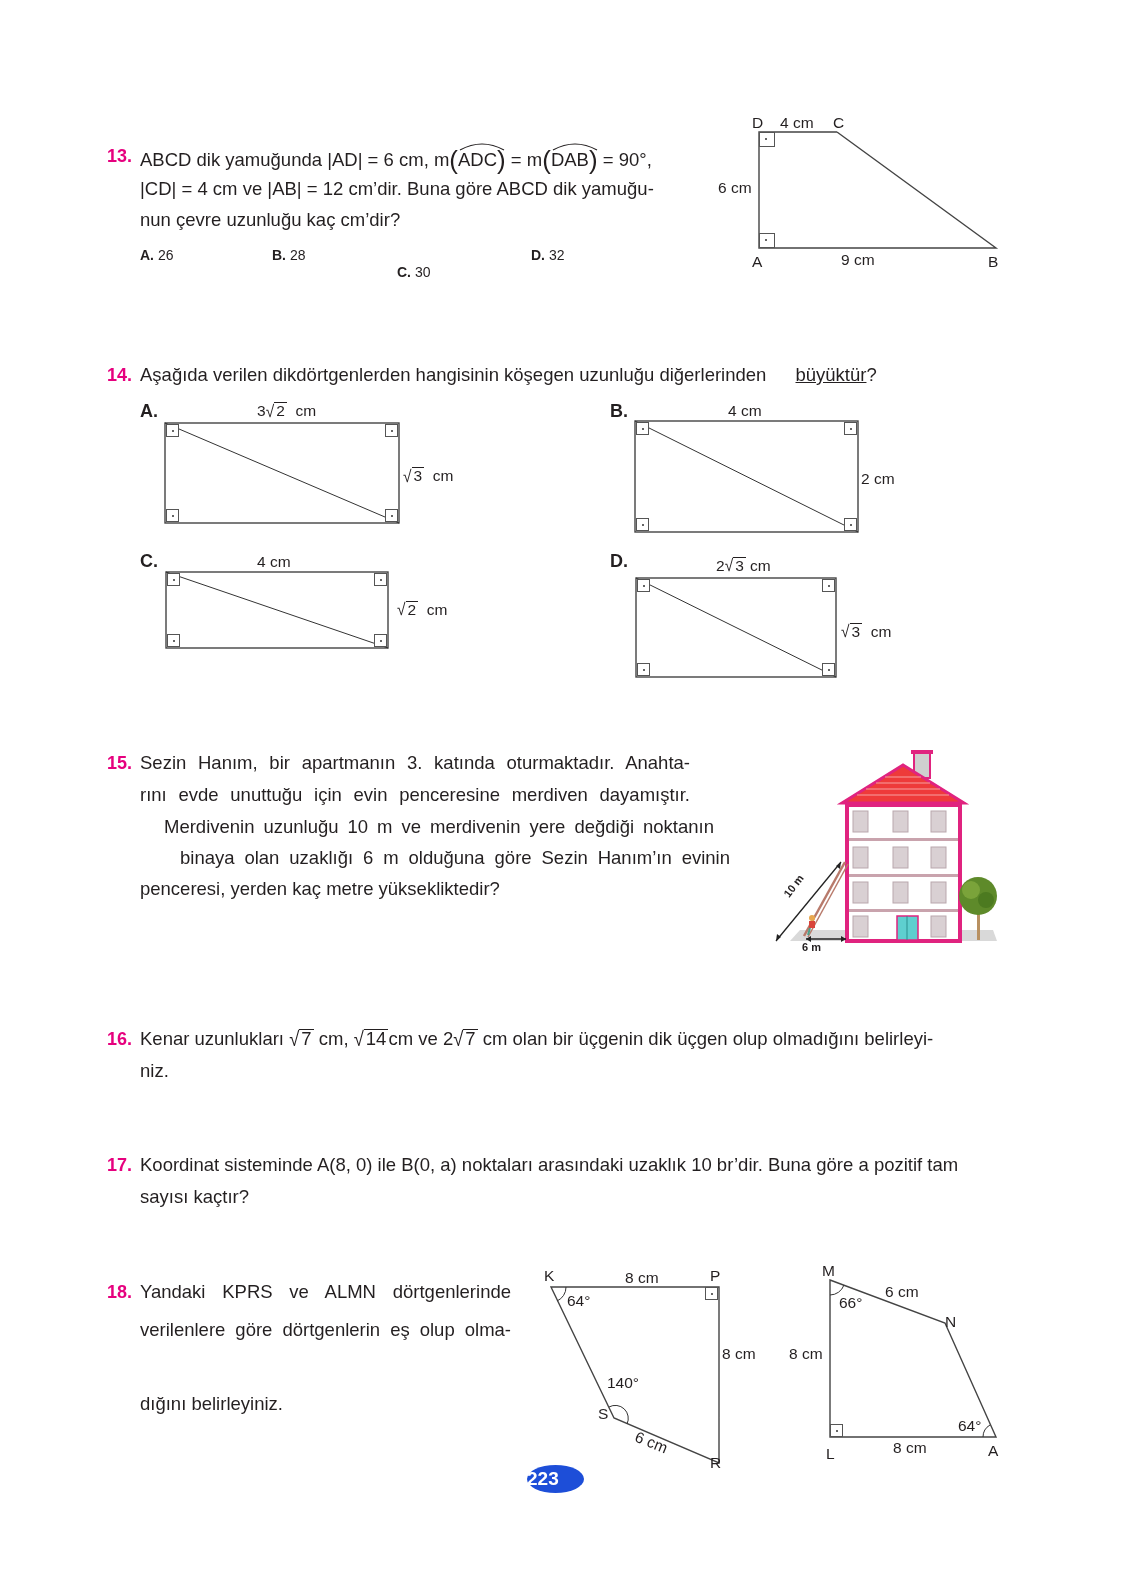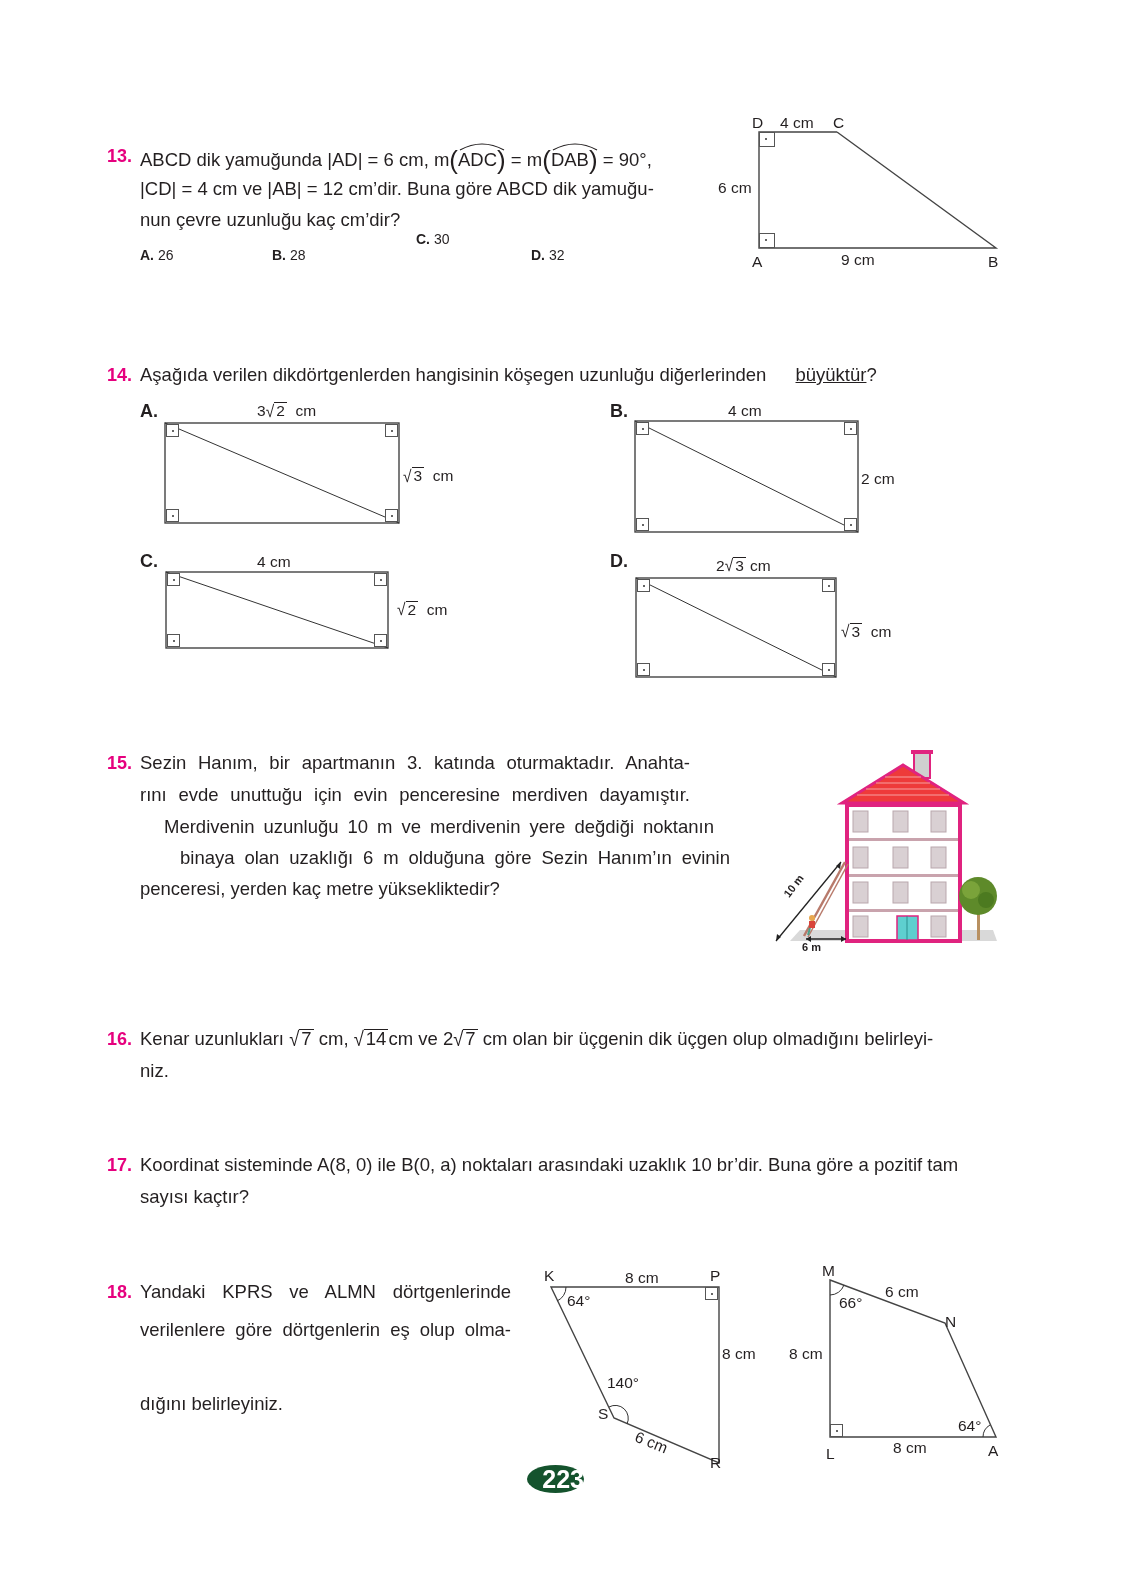--- a/index.html
+++ b/index.html
@@ -12,41 +12,41 @@
   .opt { position:absolute; font-size:14px; }
   .opt b { font-weight:bold; }
   .lbl { position:absolute; font-size:15.5px; white-space:nowrap; }
   .optlbl { position:absolute; font-size:18px; font-weight:bold; }
   .sq { position:absolute; width:13px; height:13px; border:1px solid #555; box-sizing:border-box; background:#fff; }
   .sq::after { content:""; position:absolute; left:5px; top:5px; width:2px; height:2px; background:#333; border-radius:50%; }
   .rad { display:inline-block; border-top:1px solid #231f20; padding:0 2px; line-height:1; }
   .radsign { display:inline-block; transform:scaleY(1.1); }
   svg { position:absolute; overflow:visible; }
   .pagenum { position:absolute; left:527px; top:1465px; width:57px; height:28px; border-radius:50%;
-             background:#14532d; color:#fff; font-weight:bold; font-size:25px; text-align:right; line-height:28px; }
+             background:#1d4ed8; color:#fff; font-weight:bold; font-size:19px; text-align:left; line-height:28px; }
   u { text-decoration:underline;padding-left:24px; }
 </style>
 </head>
 <body>
 
 <div>
   <span class="abs qnum" style="left:107px; top:146px;">13.</span>
   <div class="line" style="left:140px; top:145px;">
     <span>ABCD dik yamuğunda |AD| = 6 cm, m</span><span style="font-size:26px; vertical-align:-3px;">(</span><span style="position:relative; display:inline-block;"><span>ADC</span><svg style="left:0; top:-8px;" width="48" height="10">
           <path d="M2 9 Q24 -3 46 9" fill="none" stroke="#231f20" stroke-width="1.2"></path>
         </svg></span><span style="font-size:26px; vertical-align:-3px;">)</span><span> = m</span><span style="font-size:26px; vertical-align:-3px;">(</span><span style="position:relative; display:inline-block;"><span>DAB</span><svg style="left:0; top:-8px;" width="48" height="10">
           <path d="M2 9 Q24 -3 46 9" fill="none" stroke="#231f20" stroke-width="1.2"></path>
         </svg></span><span style="font-size:26px; vertical-align:-3px;">)</span><span> = 90°,</span>
   </div>
   <div class="line" style="left:140px; top:178px;">|CD| = 4 cm ve |AB| = 12 cm’dir. Buna göre ABCD dik yamuğu-</div>
   <div class="line" style="left:140px; top:209px;">nun çevre uzunluğu kaç cm’dir?</div>
 
   <div class="opt" style="left:140px; top:247px;"><b>A.</b> <span>26</span></div>
   <div class="opt" style="left:272px; top:247px;"><b>B.</b> <span>28</span></div>
-  <div class="opt" style="left:397px; top:231px;margin-left:19px;"><b>C.</b> <span>30</span></div>
+  <div class="opt" style="left:397px; top:264px;"><b>C.</b> <span>30</span></div>
   <div class="opt" style="left:531px; top:247px;"><b>D.</b> <span>32</span></div>
 
   <div>
     <svg style="left:0; top:0;" width="1123" height="300">
       <polyline points="837,132 759,132 759,248 996,248 837,132" fill="none" stroke="#444" stroke-width="1.4"></polyline>
     </svg>
     <div class="sq" style="left:759px; top:132px; width:16px; height:15px;"></div>
     <div class="sq" style="left:759px; top:233px; width:16px; height:15px;"></div>
     <span class="lbl" style="left:752px; top:114px;">D</span>
     <span class="lbl" style="left:780px; top:114px;">4 cm</span>

